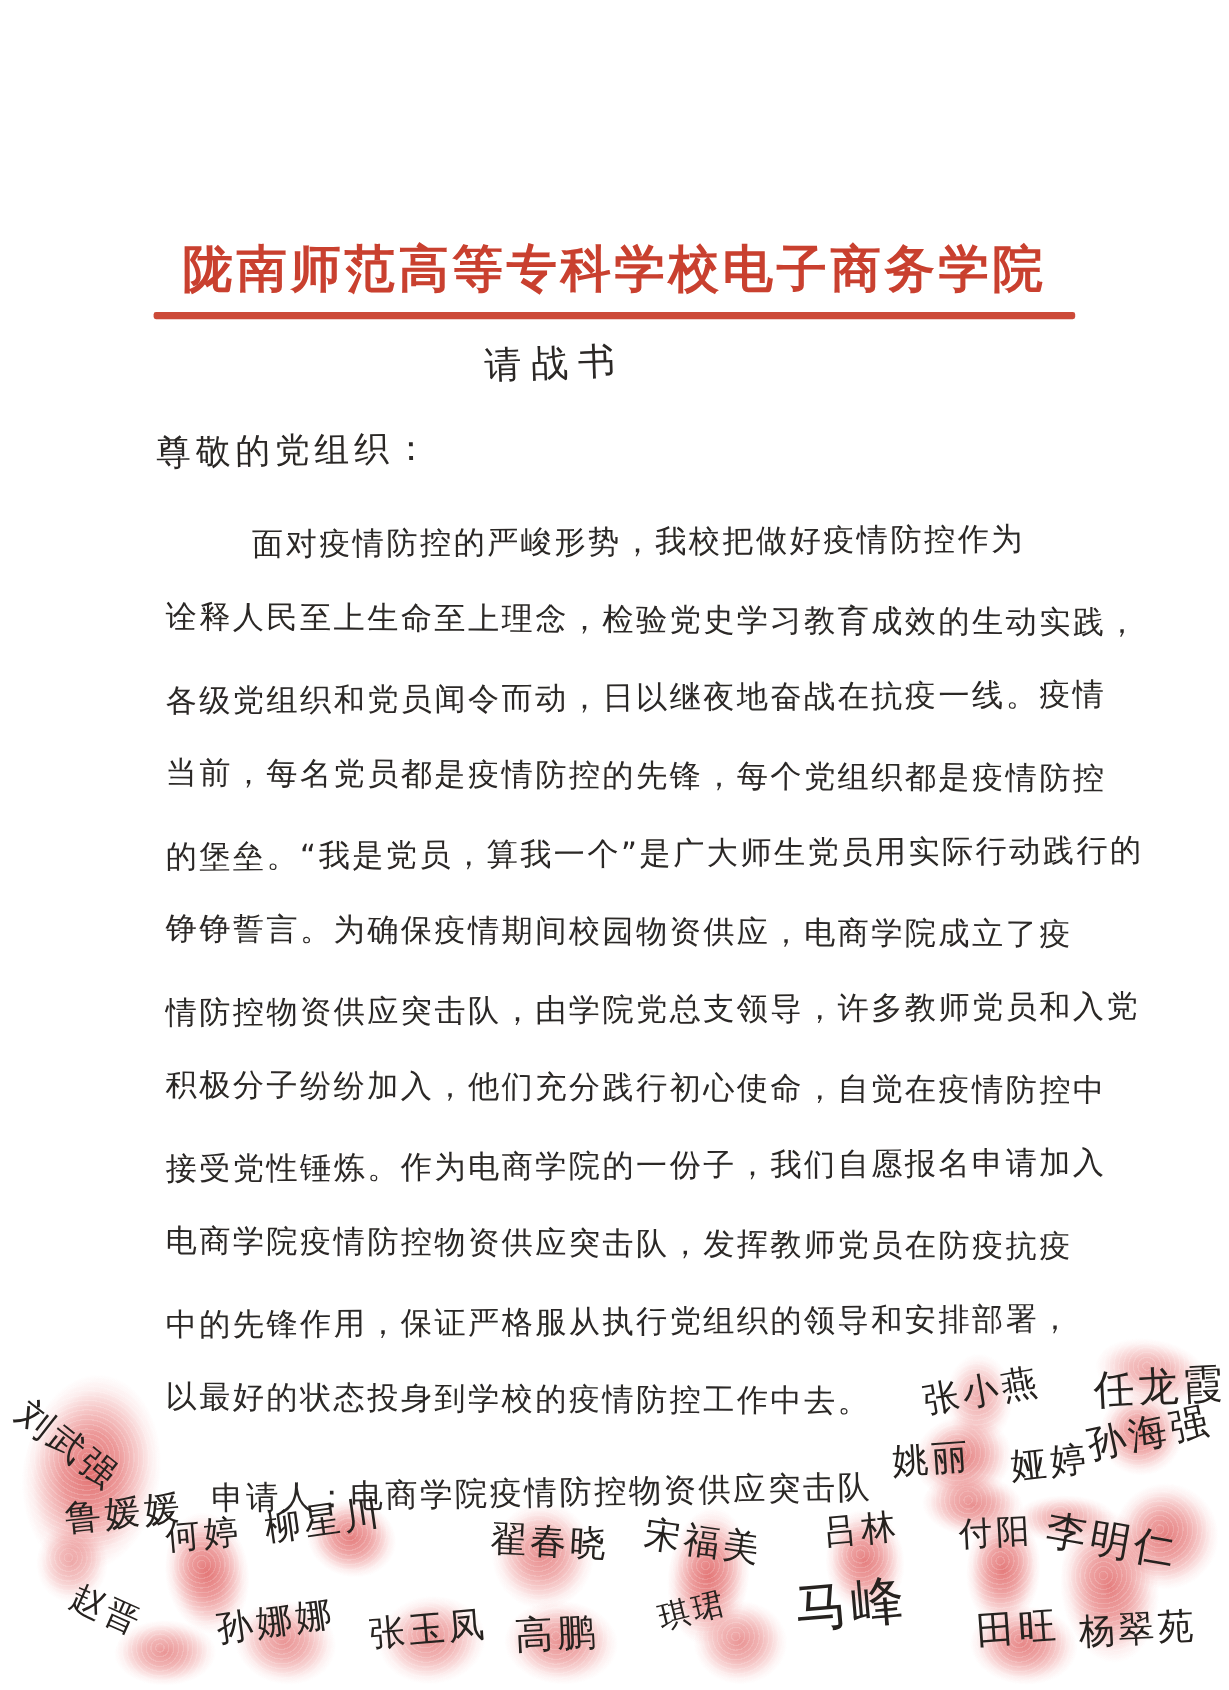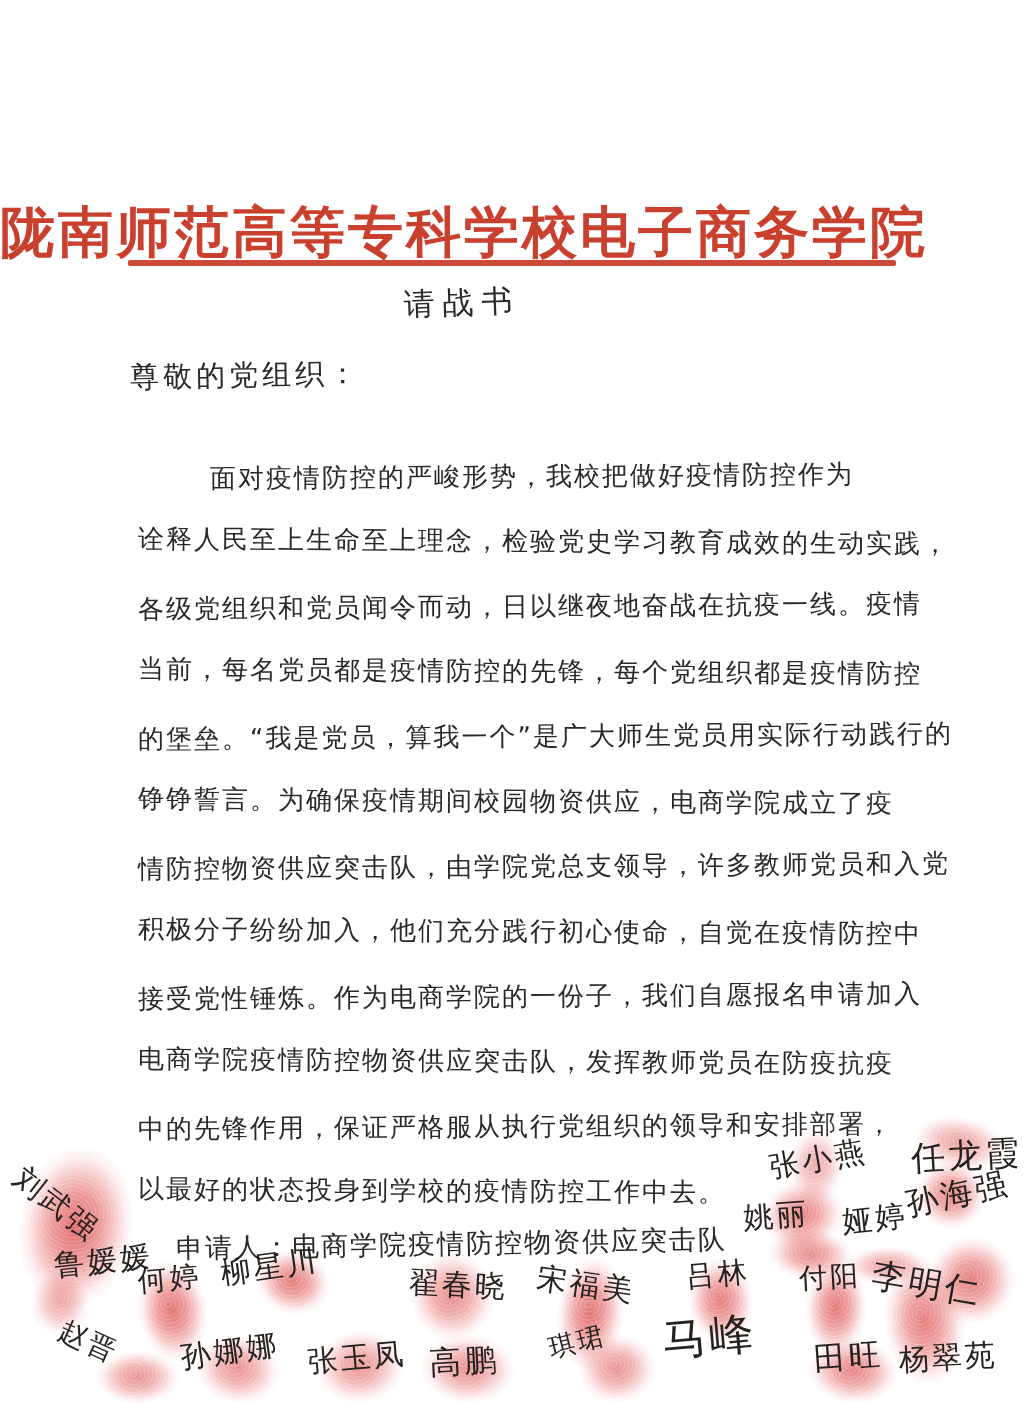--- a/index.html
+++ b/index.html
@@ -7,44 +7,44 @@
     position:relative;
     width:1024px;height:1408px;
     margin:0 auto;
     background:#ffffff;
     overflow:hidden;
     font-family:"DejaVu Sans",sans-serif;
   }
   
   .letterhead{
     position:absolute;left:0;top:196px;width:100%;
-    text-align:left;
+    text-align:center;
     font-weight:bold;
-    font-size:55px;
+    font-size:42px;
     letter-spacing:3px;
     color:#c9402f;
   }
   .rule{
     position:absolute;left:128px;top:260px;width:768px;height:6px;
     background:#cc4a38;border-radius:2px;
   }
   
   .hand{color:#2b2826;}
   .doc-title{
     position:absolute;left:462px;top:282px;
     transform:translateX(-50%) rotate(-2deg);
     font-size:31px;letter-spacing:8px;
   }
   .salutation{
     position:absolute;left:130px;top:356px;
     font-size:29px;letter-spacing:4px;
     transform:rotate(-1deg);
   }
   .letter-body{
-    position:absolute;left:138px;top:444px;width:800px;
+    position:absolute;left:138px;top:420px;width:800px;
     font-size:26px;line-height:65px;letter-spacing:2px;
     white-space:nowrap;
   }
   .letter-body .line{height:65px;}
   .letter-body .line:first-child{padding-left:72px;}
   .letter-body .line:nth-child(odd){transform:rotate(-0.4deg);}
   .letter-body .line:nth-child(even){transform:rotate(0.35deg);}
   .applicant{
     position:absolute;left:176px;top:1226px;
     font-size:27px;letter-spacing:2px;

